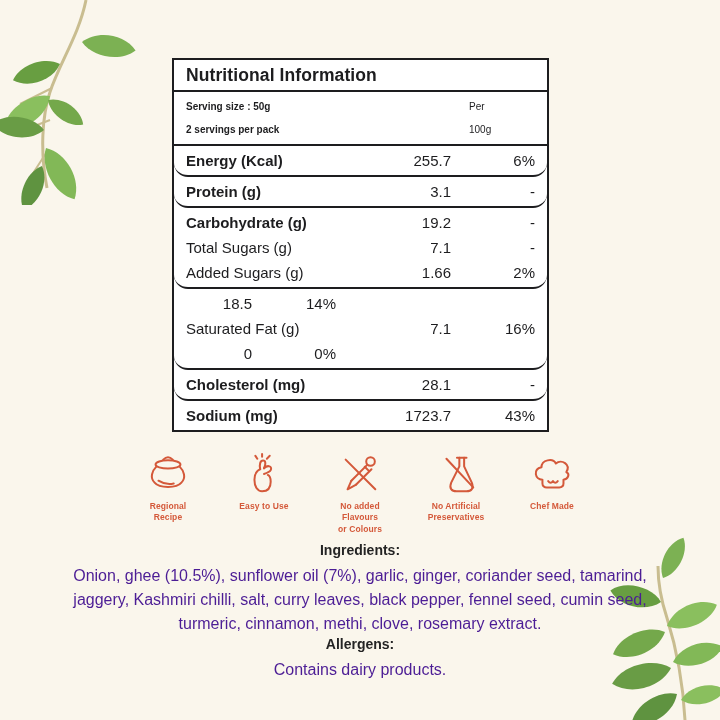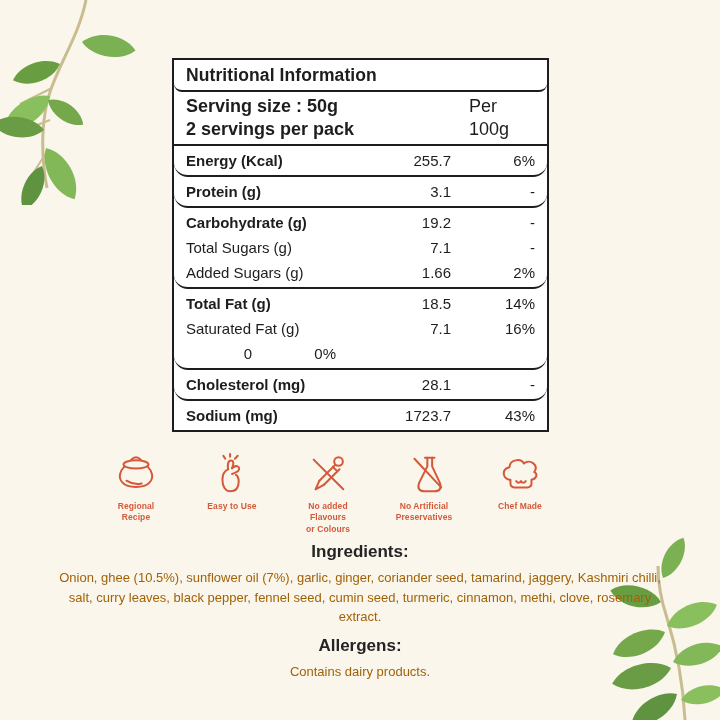--- a/index.html
+++ b/index.html
@@ -17,53 +17,52 @@
 
   
   .ntable {
     position:absolute; left:172px; top:58px; width:377px;
     background:#ffffff; border:2px solid #1d1d1f;
   }
   .t-title {
     font-weight:bold; font-size:17.5px; line-height:21px;
     padding:5px 12px 4px 12px; border-bottom:2px solid #1d1d1f;
     letter-spacing:0.1px;
-    border-radius:8px;
   }
   .t-serving {
     display:flex; padding:3px 12px; border-bottom:2px solid #1d1d1f;
-    font-size:18px; line-height:23px;
+    font-size:10px; line-height:23px;
   }
   .t-serving .s-left { flex:1; font-weight:bold; }
   .t-serving .s-per { width:66px; }
   .t-serving .s-rda { width:84px; text-align:right; }
   .sec { padding:2px 0; border-bottom:2px solid #1d1d1f;border-radius:14px; }
   .sec.last { border-bottom:none; }
   .row { display:flex; padding:0 12px; font-size:15px; line-height:25px; }
   .row .lbl { flex:1; }
   .row .lbl.b { font-weight:bold; }
   .row .val { width:66px; text-align:right; }
   .row .pct { width:84px; text-align:right; }
 
   
   .badges {
     position:absolute; left:88px; top:452px; width:544px;
-    display:flex; justify-content:flex-start;
+    display:flex; justify-content:center;
   }
   .badge { width:96px; display:flex; flex-direction:column; align-items:center; }
   .badge svg { display:block; }
   .badge-label {
     margin-top:5px; font-size:8.5px; font-weight:bold; line-height:1.35;
     color:#d4593a; text-align:center; white-space:pre-line; letter-spacing:0.1px;
   }
 
   
   .ingredients { position:absolute; left:50px; top:542px; width:620px; text-align:center; }
-  .blk-heading { font-weight:bold; font-size:17px; color:#242424; margin-bottom:6px; }
-  .blk-text { font-size:13px; line-height:1.5; color:#a16207; }
+  .blk-heading { font-weight:bold; font-size:14px; color:#242424; margin-bottom:6px; }
+  .blk-text { font-size:16px; line-height:1.5; color:#4c1d95; }
   .allergens { position:absolute; left:110px; top:636px; width:500px; text-align:center; }
 </style>
 </head>
 <body>
 
 <svg class="leaf-tl" width="140" height="205" viewBox="0 0 140 205" aria-hidden="true">
   <defs>
     <path id="leaf" d="M0 0 C10 -13, 33 -15, 45 -4 C35 9, 11 10, 0 0 Z"></path>
   </defs>
   <path d="M86 0 C79 35, 60 62, 50 92 C42 116, 40 152, 47 188" stroke="#c9bd90" stroke-width="3" fill="none"></path>
@@ -132,21 +131,20 @@
     </div>
     <div class="row">
       <span class="lbl">Added Sugars (g)</span>
       <span class="val">1.66</span>
       <span class="pct">2%</span>
     </div>
   </div>
 
   <div class="sec">
     <div class="row">
-      <span class="lbl b">Total Fat (g)</span>
       <span class="val">18.5</span>
       <span class="pct">14%</span>
     </div>
     <div class="row">
       <span class="lbl">Saturated Fat (g)</span>
       <span class="val">7.1</span>
       <span class="pct">16%</span>
     </div>
     <div class="row">
       <span class="val">0</span>

